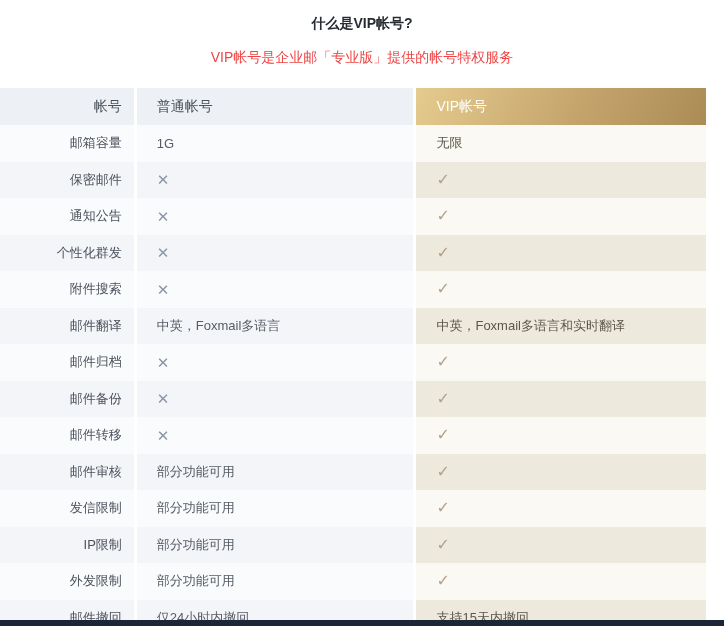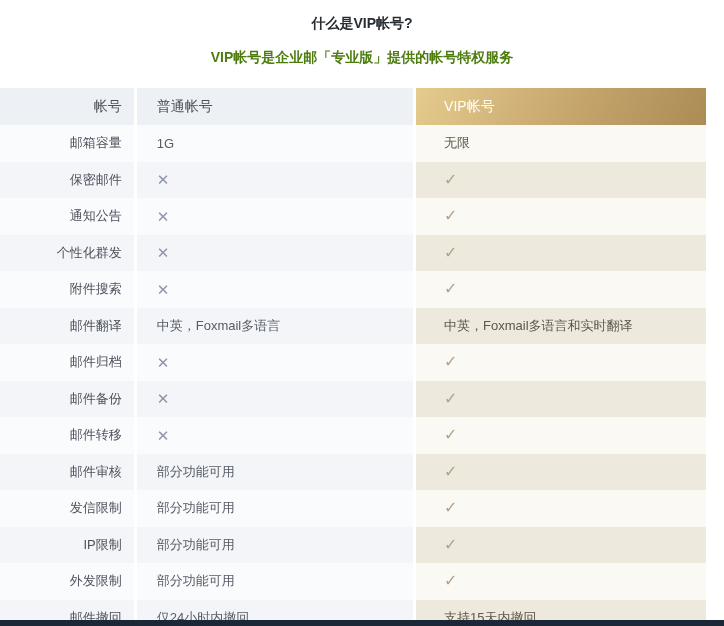--- a/index.html
+++ b/index.html
@@ -7,32 +7,32 @@
     width:724px;height:626px;position:relative;overflow:hidden;
     background:#ffffff;
     font-family:"Liberation Sans","DejaVu Sans",sans-serif;
   }
   .page-title{
     padding-top:10px;text-align:center;
     font-size:14px;font-weight:bold;color:#262c33;line-height:26px;
   }
   .page-subtitle{
     margin-top:12px;text-align:center;
-    font-size:14px;color:#4d7c0f;line-height:18px;font-weight:bold;
+    font-size:14px;color:#ef4444;line-height:18px;
   }
   .cmp-table{position:absolute;top:88px;left:0;width:706px;}
   .trow{display:flex;width:706px;}
   .trow.hdr{height:37px;}
   .trow.data{height:36.5px;}
   .c1{width:144px;margin-right:3px;box-sizing:border-box;
       display:flex;align-items:center;justify-content:flex-end;padding-right:12px;}
   .c2{width:298px;margin-right:3px;box-sizing:border-box;
       display:flex;align-items:center;padding-left:20px;}
   .c3{width:312px;box-sizing:border-box;
-      display:flex;align-items:center;padding-left:28px;}
+      display:flex;align-items:center;padding-left:20px;}
   .hdr .c1,.hdr .c2{background:#edf0f4;font-size:14px;color:#4b525a;}
   .hdr .c3{
     background:linear-gradient(115deg,#e5cb8e 0%,#c5a56c 55%,#ab8c55 100%);
     color:#ffffff;font-size:14px;
   }
   .data.light .c1,.data.light .c2{background:#fafbfd;}
   .data.dark  .c1,.data.dark  .c2{background:#f3f5f9;}
   .data.light .c3{background:#faf9f3;}
   .data.dark  .c3{background:#eee9dd;}
   .data .c1{font-size:13px;color:#4c525b;}

